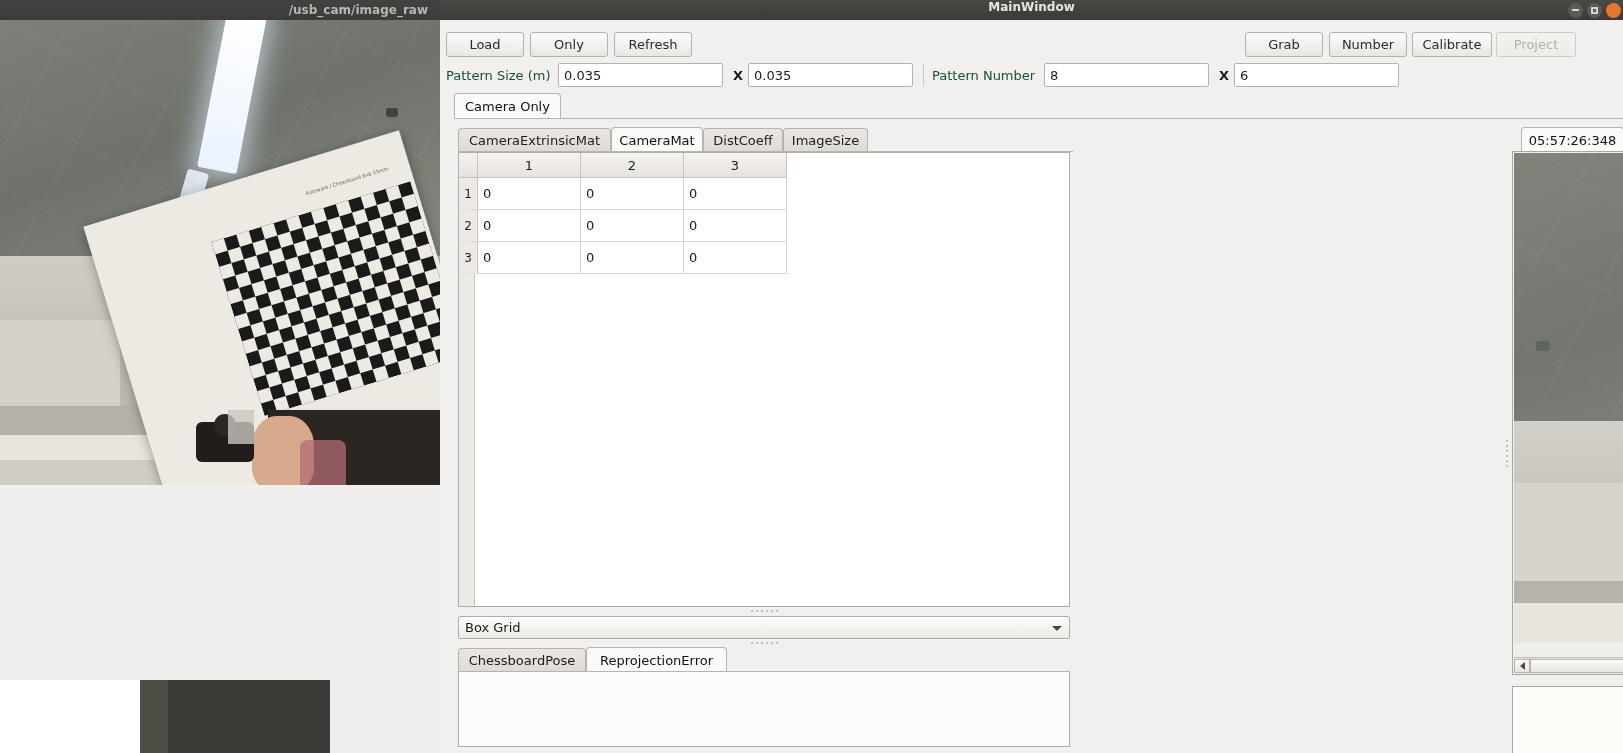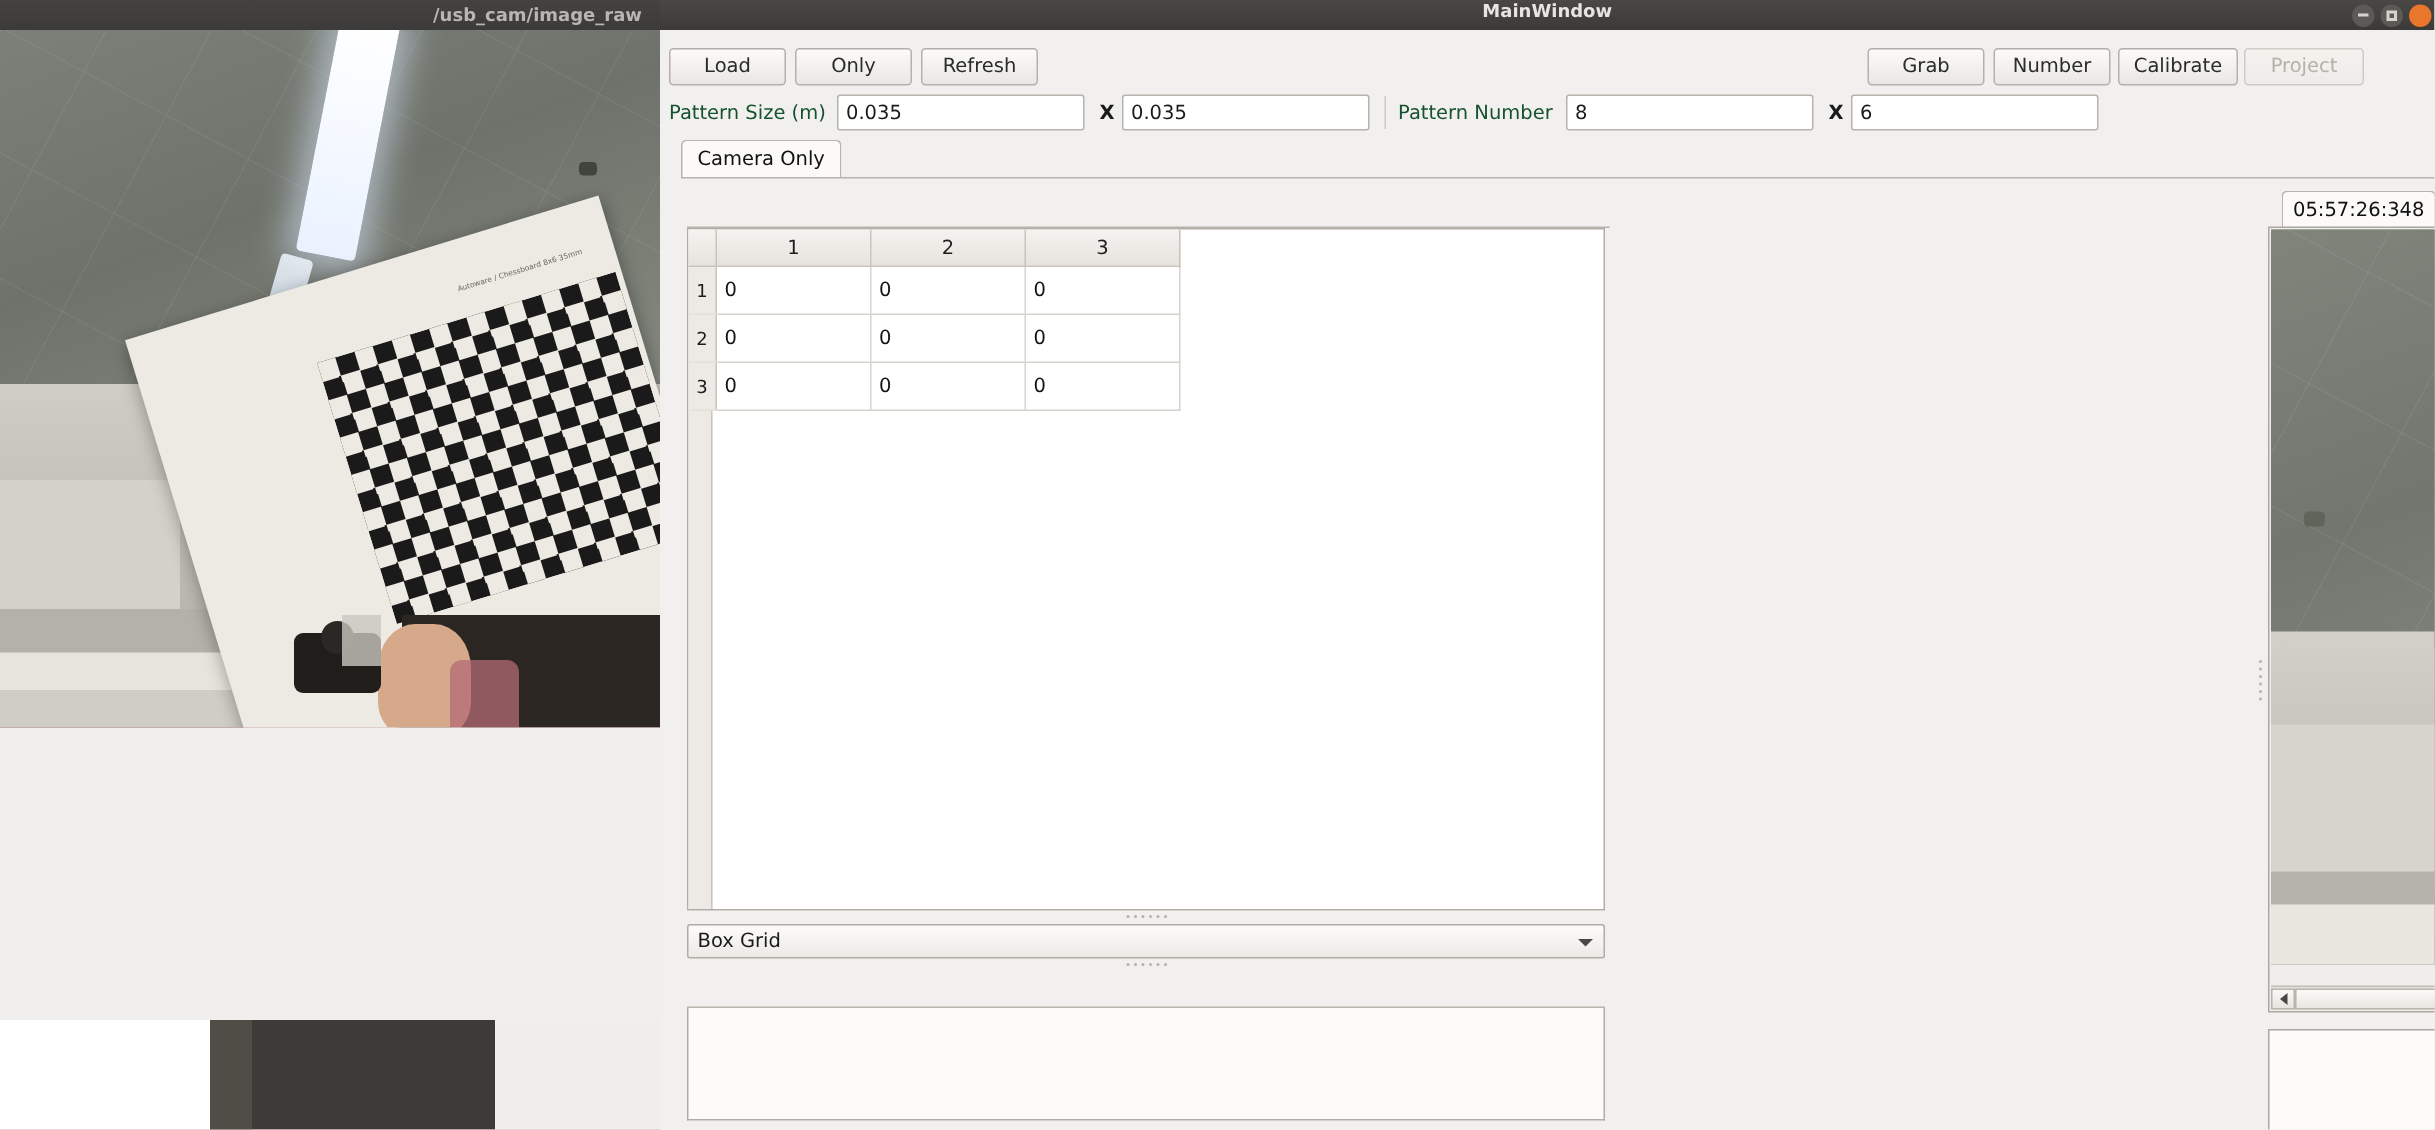--- a/index.html
+++ b/index.html
@@ -4,21 +4,21 @@
 <style>
   html,body{margin:0;padding:0;}
   body{
     width:1623px;height:753px;overflow:hidden;
     font-family:"DejaVu Sans","Liberation Sans",sans-serif;
     font-size:13px;color:#1a1a1a;background:#f2f0ee;
     position:relative;
   }
 
   
-  #cam-window{position:absolute;left:0;top:0;width:440px;height:753px;background:#be185d;}
+  #cam-window{position:absolute;left:0;top:0;width:440px;height:753px;background:#f9a8d4;}
   #cam-titlebar{
     position:absolute;left:0;top:0;width:440px;height:20px;
     background:linear-gradient(to bottom,#434240,#3c3b39);
     color:#b9b6b2;font-size:12px;font-weight:bold;
     display:flex;align-items:center;justify-content:flex-end;
     padding-right:12px;box-sizing:border-box;
   }
   #cam-image{
     position:absolute;left:0;top:20px;width:440px;height:465px;overflow:hidden;
     background:#6f736b;
@@ -293,20 +293,26 @@
       <div class="tfield" id="f-pnum-2">6</div>
     </div>
 
     <div id="outer-tabbar">
       <div class="tab active" style="left:0;">Camera Only</div>
     </div>
     <div id="outer-rule"></div>
 
     <div id="left-pane">
 
+      <div id="inner-tabbar">
+        <div class="tab" style="left:0;width:153px;">CameraExtrinsicMat</div>
+        <div class="tab active" style="left:153px;width:92px;">CameraMat</div>
+        <div class="tab" style="left:245px;width:80px;">DistCoeff</div>
+        <div class="tab" style="left:325px;width:85px;">ImageSize</div>
+      </div>
       <div id="inner-rule"></div>
 
       <div id="matrix-box">
         <div id="corner-cell"></div>
         <div id="rowhdr-strip"></div>
         <table id="mat">
           <tbody>
               <tr>
             <th class="corner"></th>
             <th class="colh">1</th>
@@ -351,20 +357,24 @@
 
       <div class="splitter-dots" style="left:0;top:513px;width:612px;">
         <i></i>
           <i></i>
           <i></i>
           <i></i>
           <i></i>
           <i></i>
       </div>
 
+      <div id="bottom-tabbar">
+        <div class="tab" style="left:0;width:128px;">ChessboardPose</div>
+        <div class="tab active" style="left:128px;width:141px;">ReprojectionError</div>
+      </div>
       <div id="bottom-rule"></div>
       <div id="bottom-panel"></div>
     </div>
 
     <div id="vsplit">
       <div class="dots">
           <i></i>
           <i></i>
           <i></i>
           <i></i>

